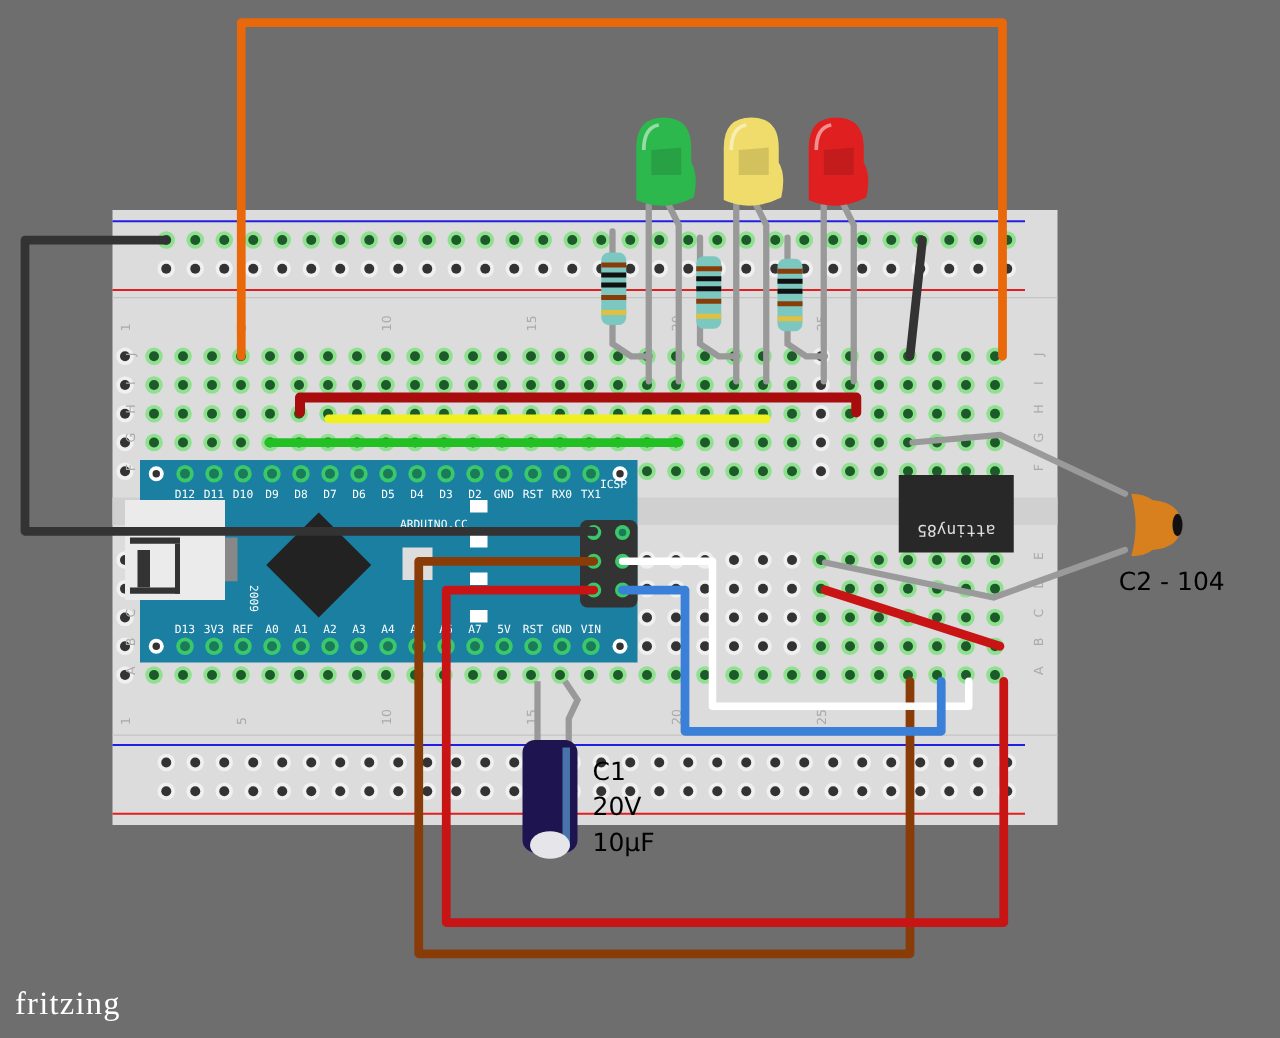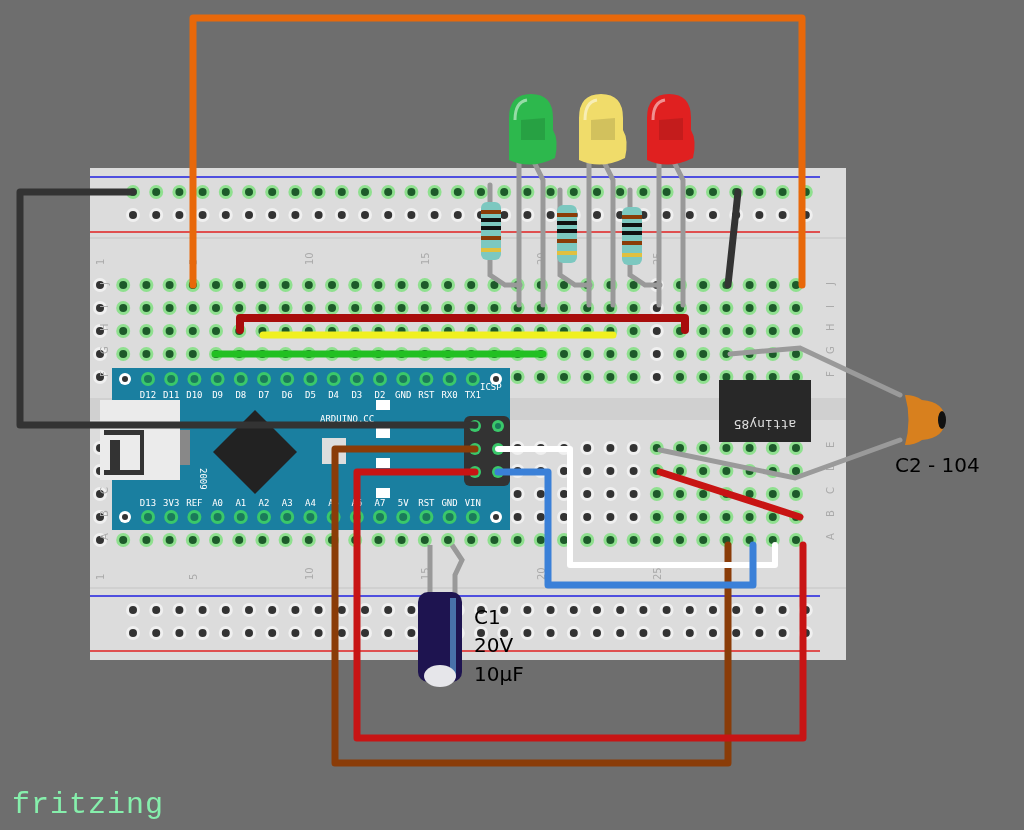--- a/index.html
+++ b/index.html
@@ -1,21 +1,21 @@
 <!DOCTYPE html>
 <html><head>
 <meta charset="utf-8">
 <style>
   html,body{margin:0;padding:0;background:#6e6e6e;}
   body{width:1024px;height:830px;position:relative;overflow:hidden;font-family:"DejaVu Sans",sans-serif;}
   svg{position:absolute;left:0;top:0;}
   .lbl{font-family:"DejaVu Sans",sans-serif;fill:#000;}
   .nano-txt{font-family:"DejaVu Sans Mono",monospace;font-size:9px;fill:#fff;}
   .bb-txt{font-family:"DejaVu Sans",sans-serif;font-size:10px;fill:#aaa;}
-  .logo{position:absolute;left:12px;top:788px;font-family:Liberation Mono, monospace;font-size:30px;color:#86efac;letter-spacing:1px;}
+  .logo{position:absolute;left:12px;top:788px;font-family:Liberation Serif, serif;font-size:26px;color:#ffffff;letter-spacing:1px;}
 </style>
 </head>
 <body>
 
 <svg width="1024" height="830" xmlns="http://www.w3.org/2000/svg">
 
   <g>
     <rect x="90" y="168" width="756" height="492" fill="#dcdcdc"></rect>
 
     <line x1="90" y1="177" x2="820" y2="177" stroke="#2020e0" stroke-width="1.5"></line>

